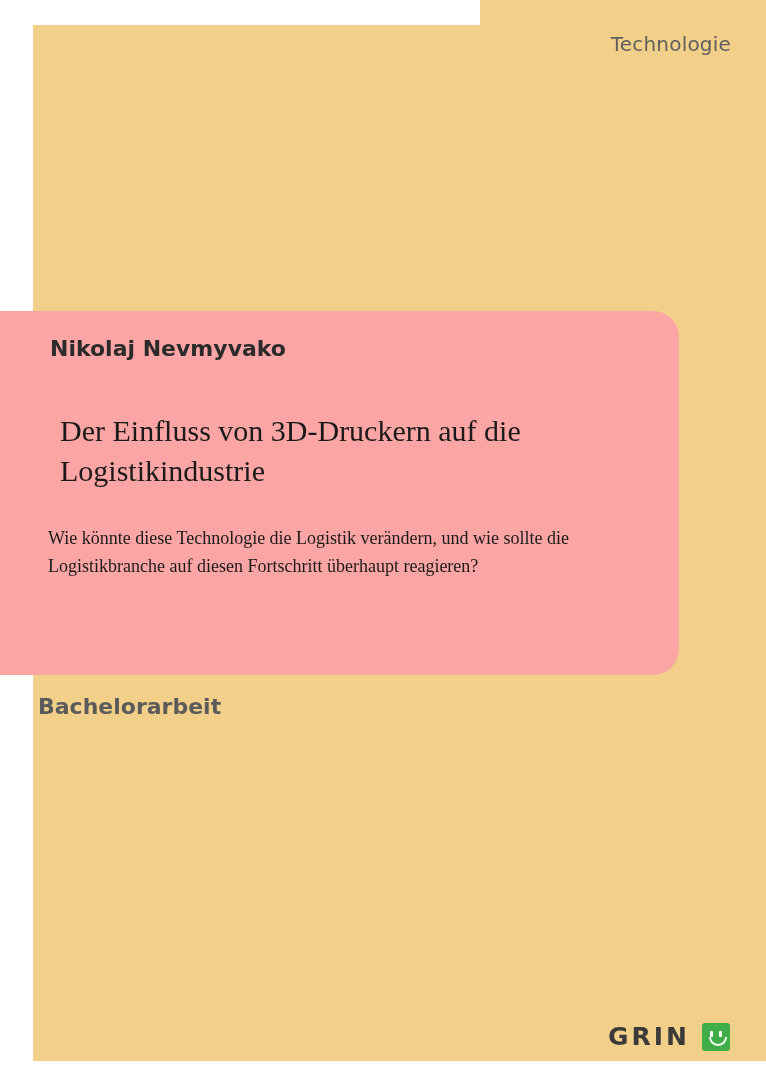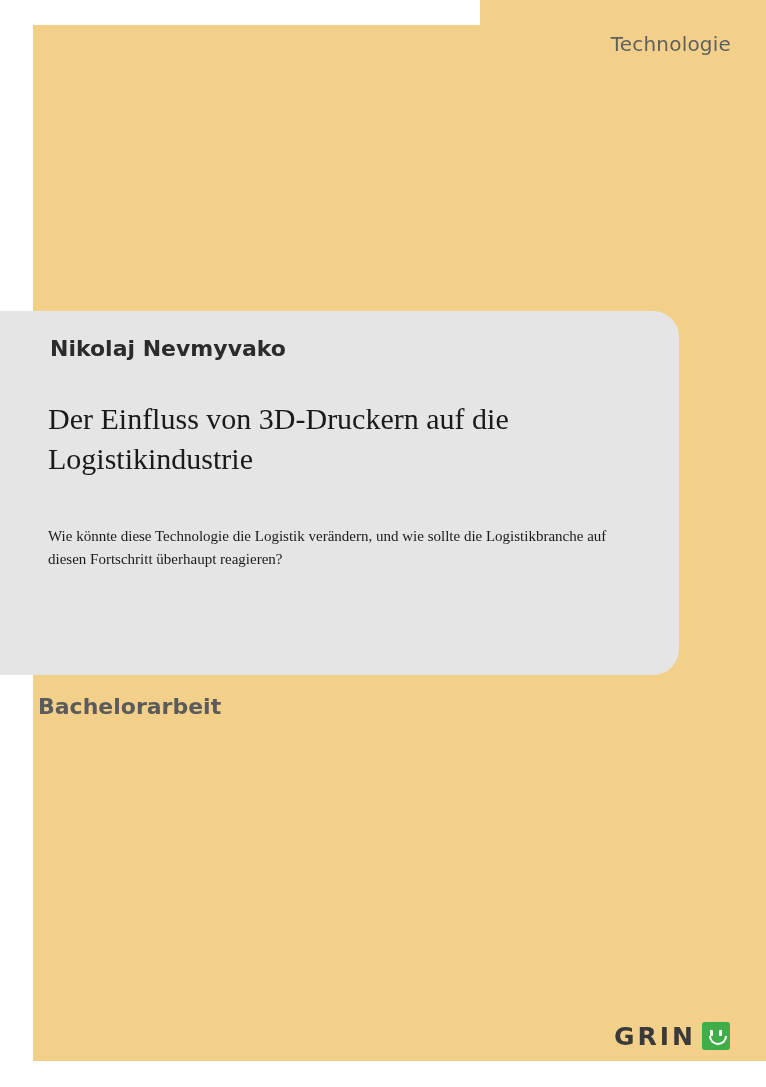--- a/index.html
+++ b/index.html
@@ -56,21 +56,21 @@
     font-family: "DejaVu Sans", sans-serif;
     letter-spacing: 0.2px;
   }
   
   .card {
     position: absolute;
     left: 0;
     top: 311px;
     width: 679px;
     height: 364px;
-    background: #e5e5e5;
+    background: #fca5a5;
     border-top-right-radius: 26px;
     border-bottom-right-radius: 26px;
   }
   .author {
     position: absolute;
     left: 50px;
     top: 25px;
     font-size: 22px;
     font-weight: bold;
     color: #2b2b2b;
@@ -79,49 +79,50 @@
   .title {
     position: absolute;
     left: 48px;
     top: 88px;
     width: 590px;
     font-size: 30px;
     line-height: 1.32;
     color: #1a1a1a;
     font-family: "Liberation Serif", serif;
     font-weight: normal;
-    margin: 0;
+    margin: 12px;
   }
   .subtitle {
     position: absolute;
     left: 48px;
     top: 214px;
     width: 600px;
-    font-size: 15px;
+    font-size: 18px;
     line-height: 1.55;
     color: #1a1a1a;
     font-family: "Liberation Serif", serif;
   }
   .doctype {
     position: absolute;
     left: 38px;
     top: 694px;
     font-size: 22px;
     font-weight: bold;
     color: #5b5b5b;
     font-family: "DejaVu Sans", sans-serif;
   }
   
   .logo {
     position: absolute;
     right: 36px;
     bottom: 36px;
     display: flex;
-    align-items: center;
+    align-items: flex-end;
     height: 30px;
+    gap: 6px;
   }
   .logo-text {
     font-size: 25px;
     font-weight: bold;
     letter-spacing: 3px;
     color: #3a3a3a;
     font-family: "DejaVu Sans", sans-serif;
   }
   .logo-mark {
     width: 28px;

